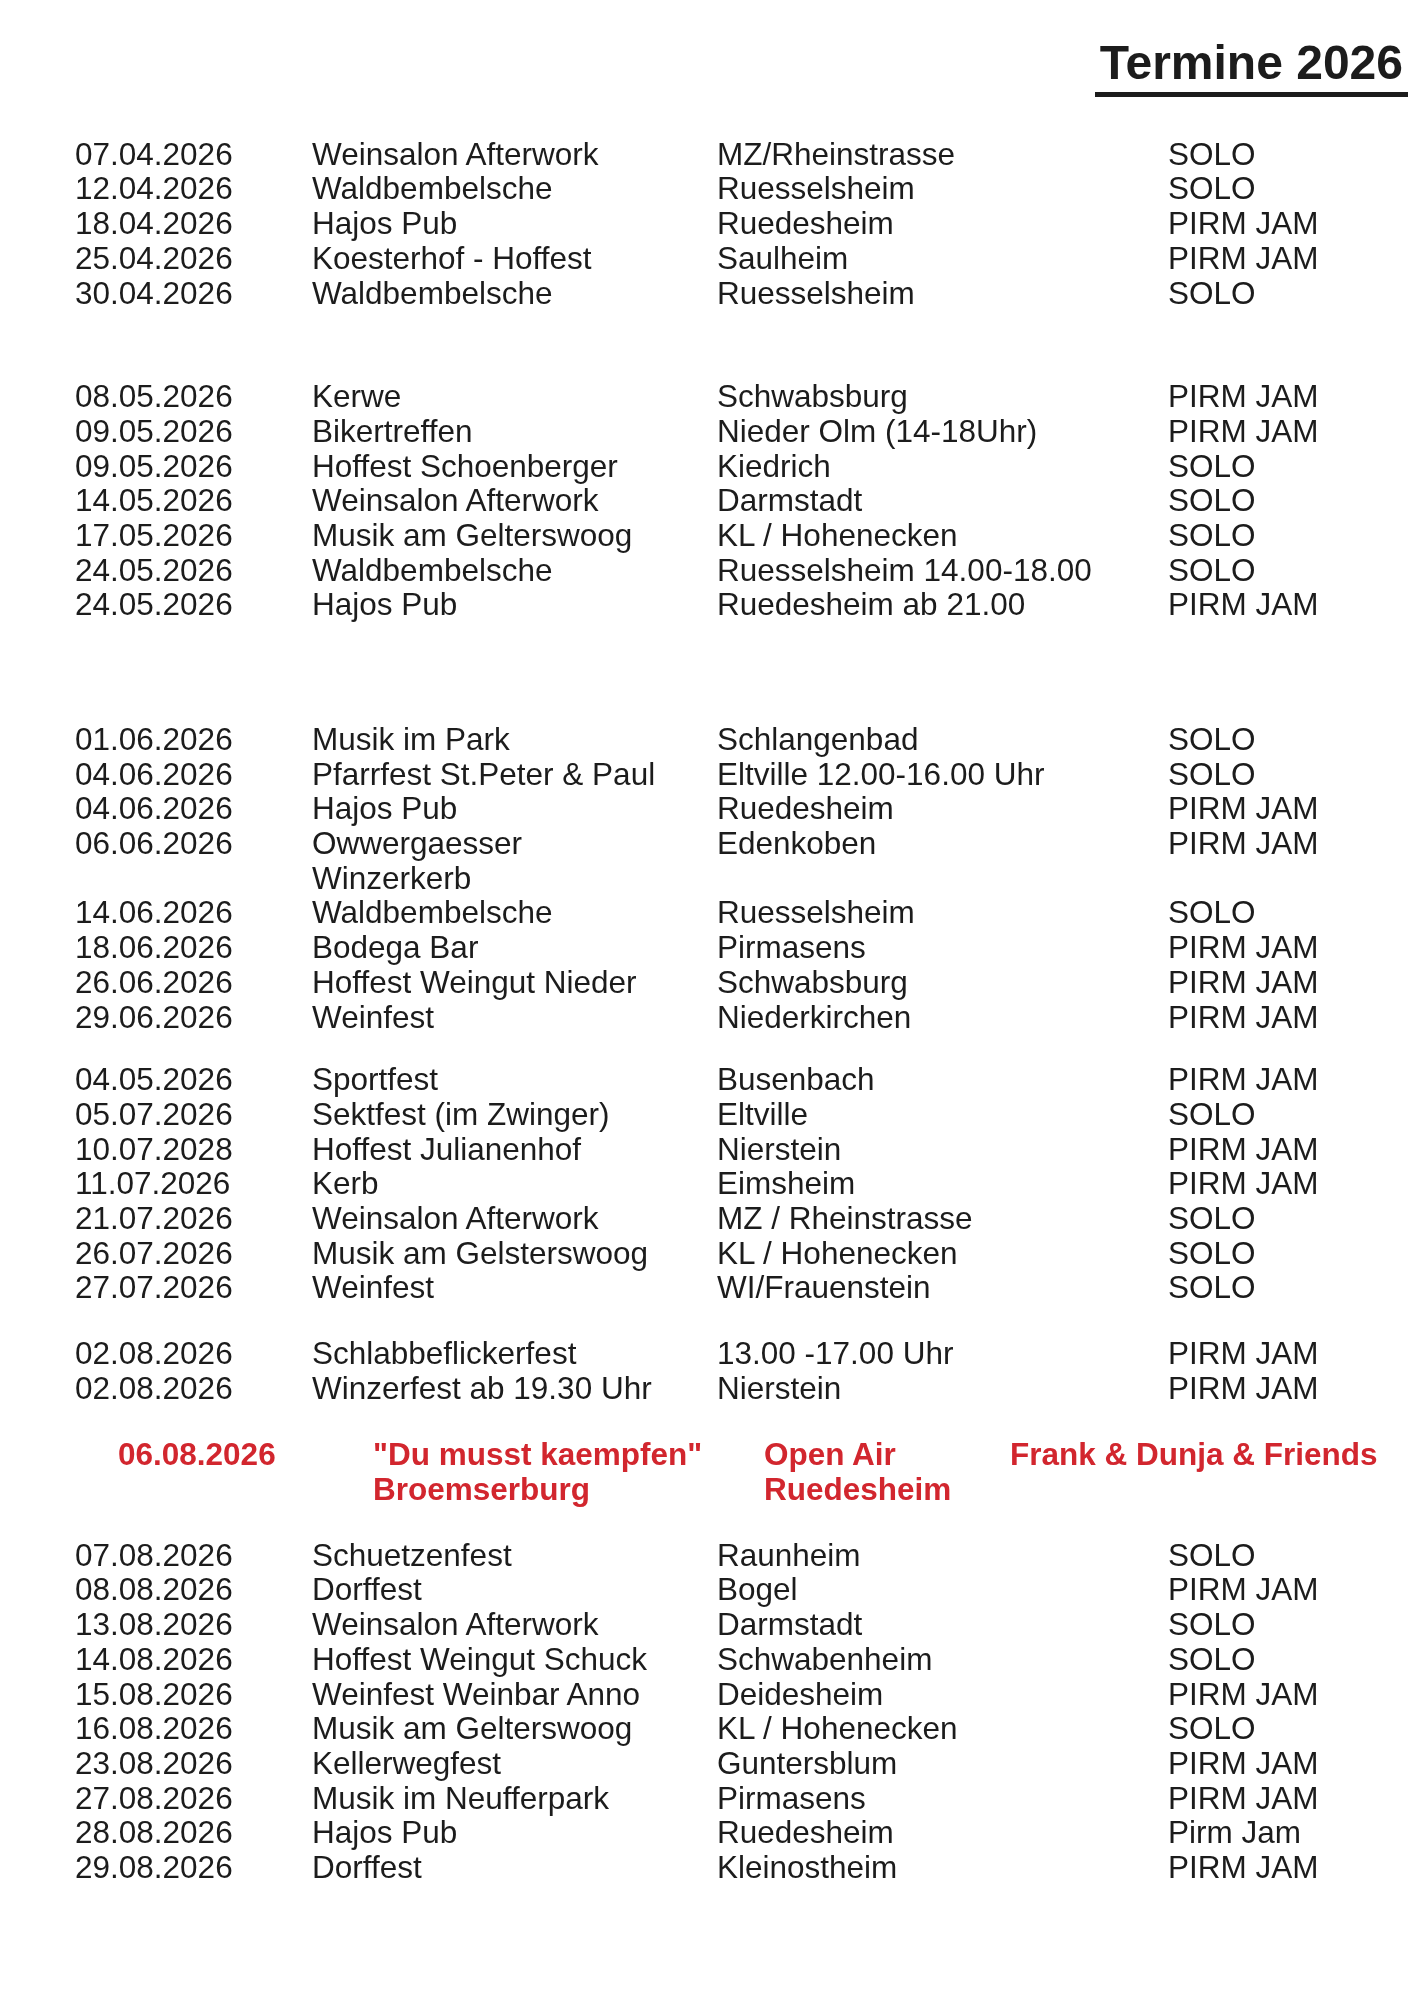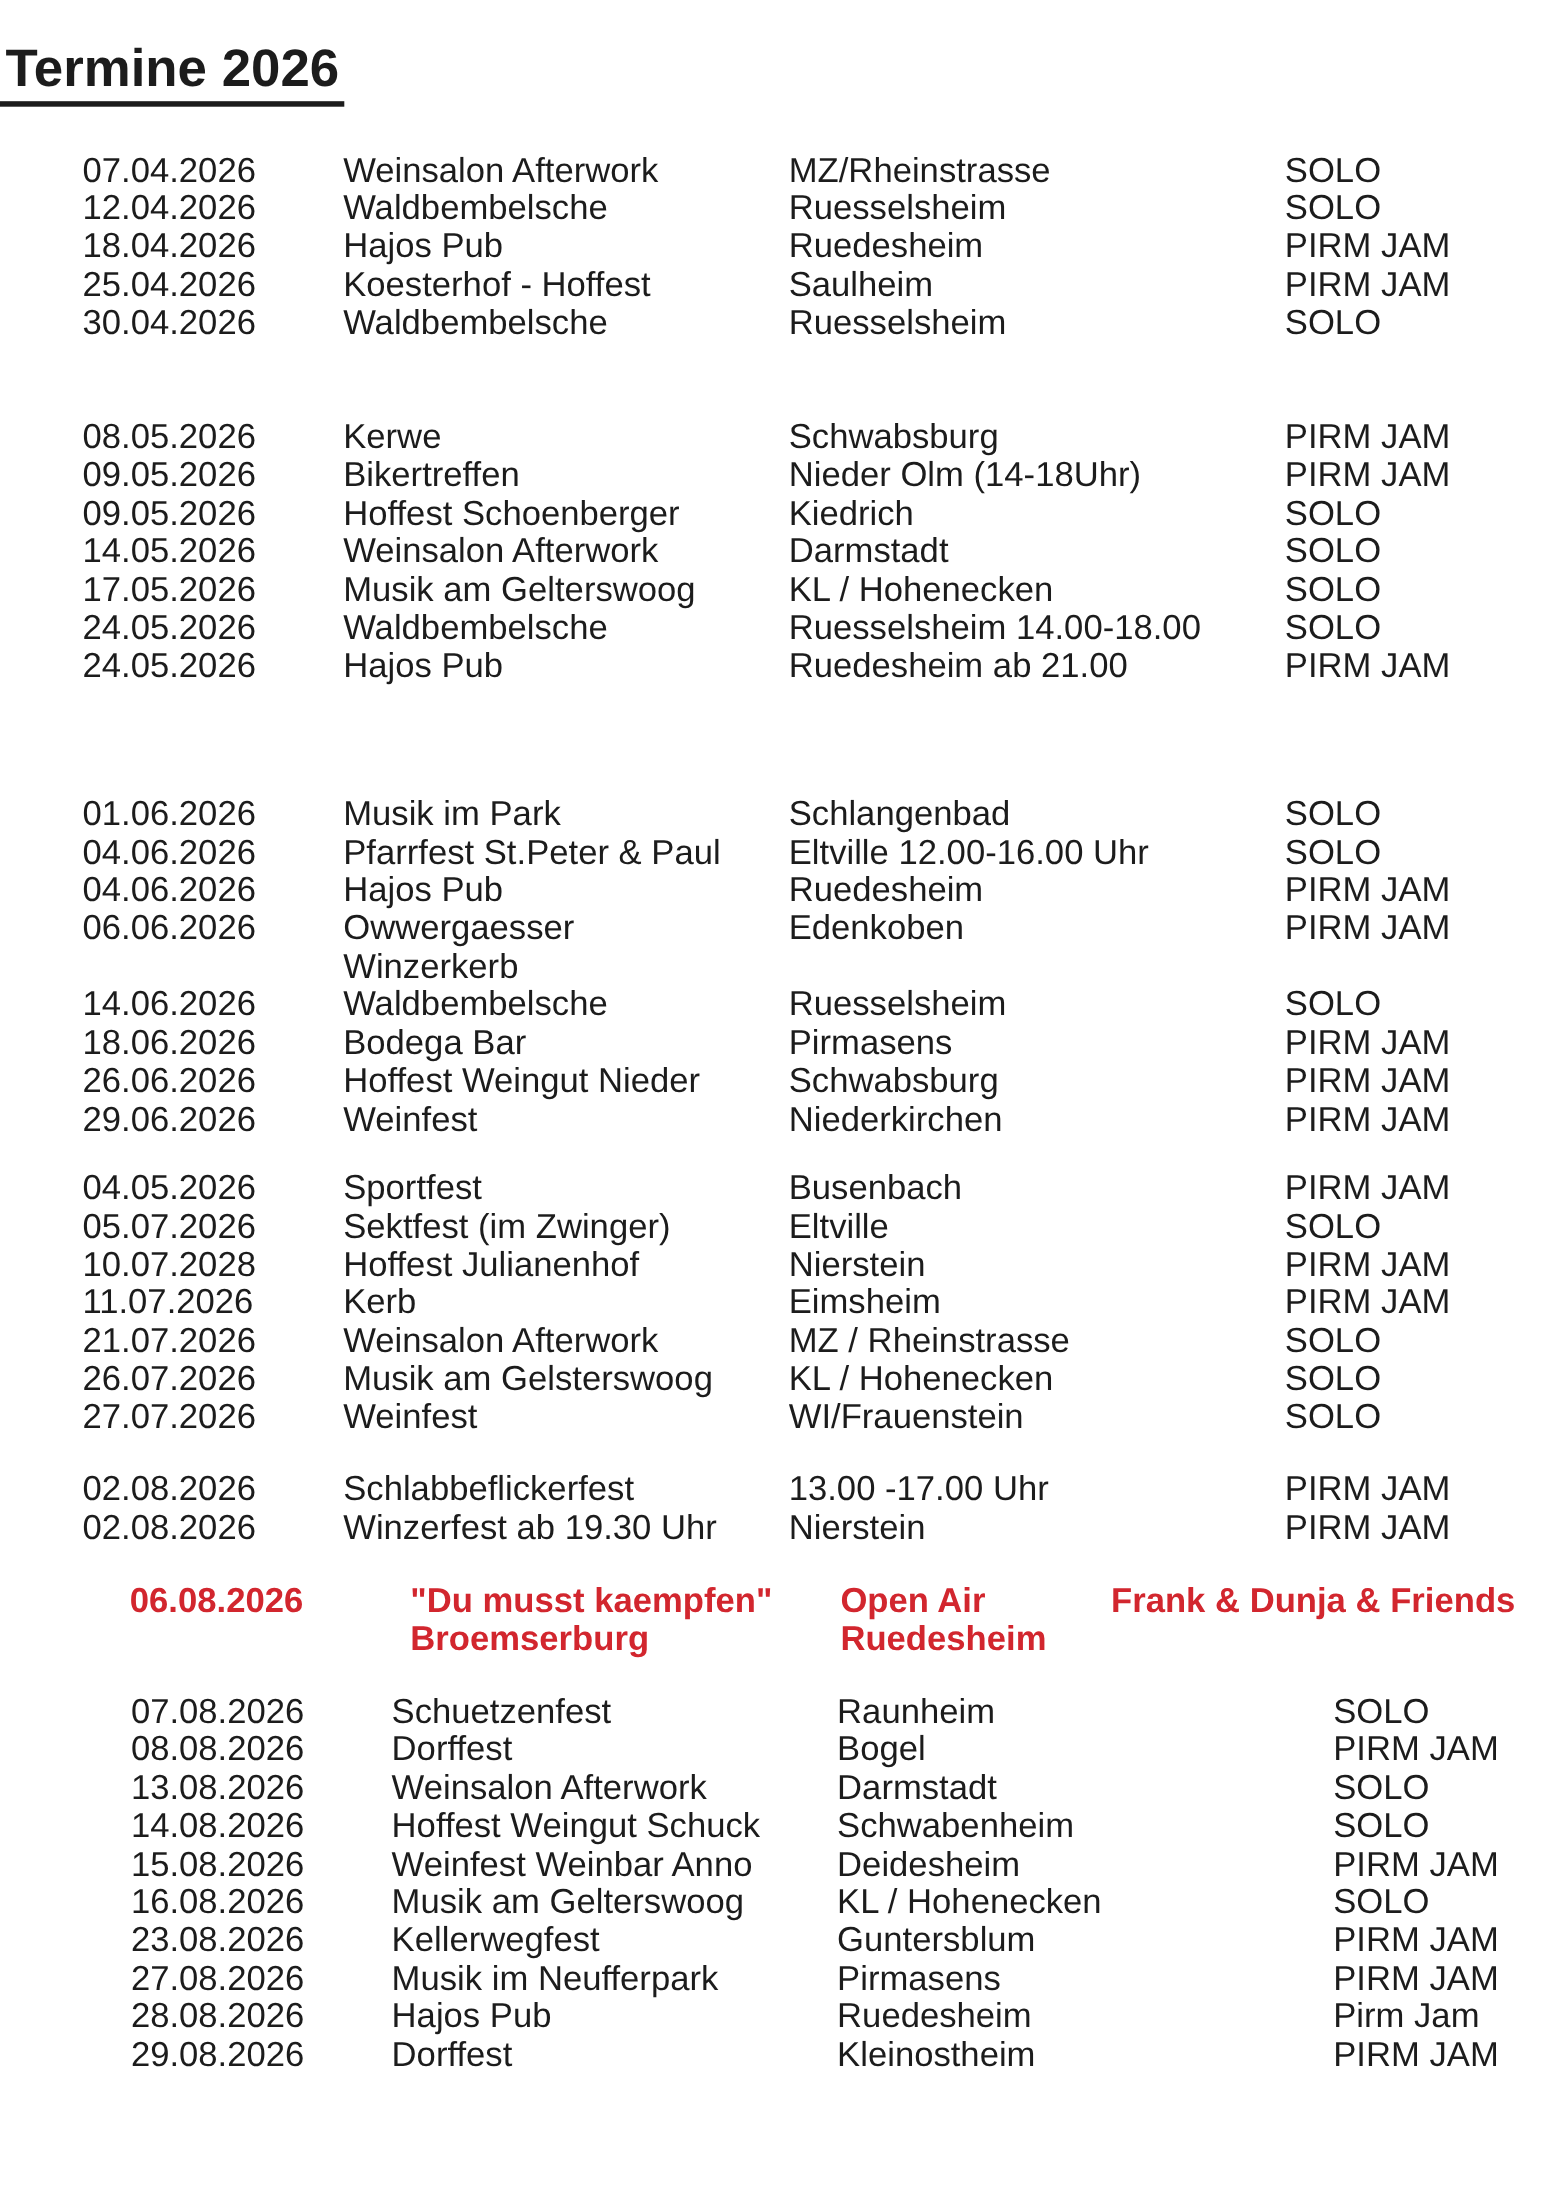--- a/index.html
+++ b/index.html
@@ -15,42 +15,42 @@
     color:var(--text-color);
     overflow:hidden;
   }
   .page{
     position:relative;
     width:1408px;
     height:1992px;
   }
   .title-wrap{
     margin-top:37px;
-    text-align:left;
+    text-align:right;
   }
   .title{
     display:inline-block;
     font-weight:bold;
     font-size:48px;
     line-height:1.1;
     border-bottom:5px solid var(--text-color);
     padding:0 5px 2px 5px;
     white-space:nowrap;
   }
   .schedule{
     margin-top:40px;
   }
   .sec{margin:0;}
   
   .sec:nth-child(2){margin-top:69px;text-align:right;}
   .sec:nth-child(3){margin-top:100px;}
   .sec:nth-child(4){margin-top:28px;}
   .sec:nth-child(5){margin-top:31px;}
   .sec:nth-child(6){margin-top:32px;}
-  .sec:nth-child(7){margin-top:31px;padding-left:44px;}
+  .sec:nth-child(7){margin-top:31px;}
   .row{
     position:relative;
     height:34.7px;
     font-size:31.5px;
     line-height:34.7px;
   }
   .cell{
     position:absolute;
     top:0;
     white-space:nowrap;

